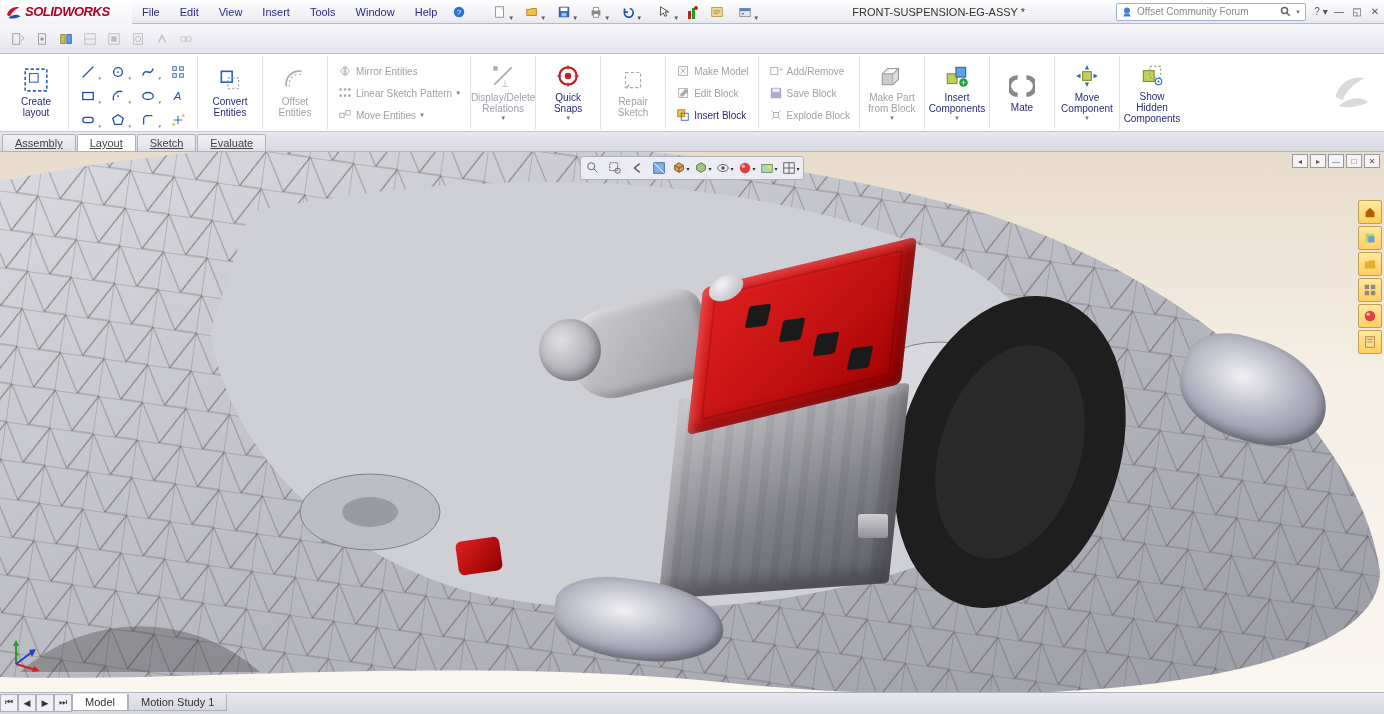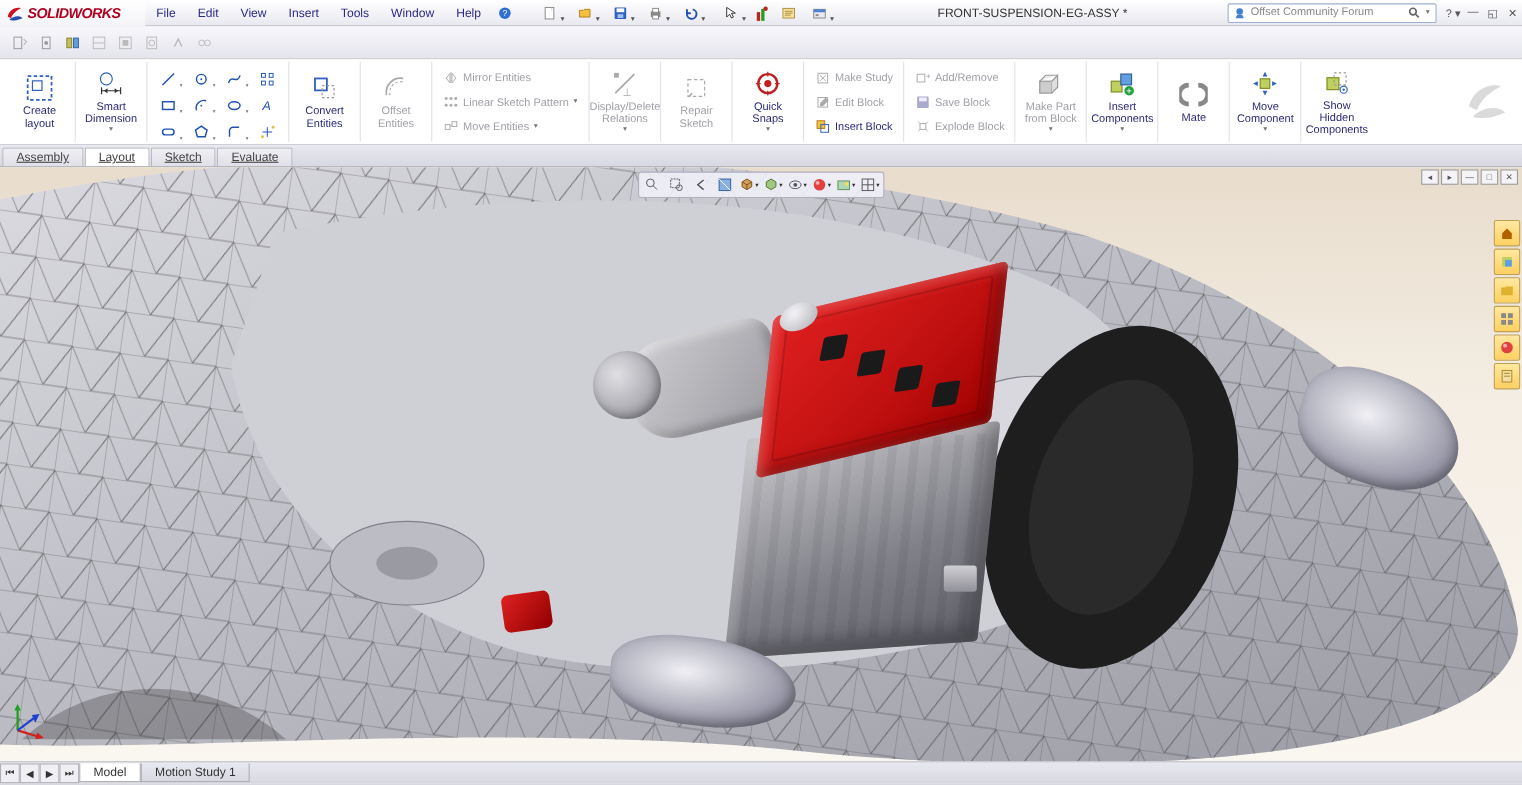--- a/index.html
+++ b/index.html
@@ -257,36 +257,20 @@
       <div class="ico">
           <svg width="26" height="26" viewBox="0 0 24 24">
             <rect x="2" y="2" width="20" height="20" fill="none" stroke="#3060c0" stroke-width="1.5" stroke-dasharray="3 2"></rect>
             <rect x="6" y="6" width="8" height="8" fill="none" stroke="#3060c0"></rect>
           </svg>
         </div>
       <span>Create layout</span>
     </div>
   </div>
   <div class="rgroup">
-    <div class="rbig">
-      <div class="ico">
-          <svg width="26" height="26" viewBox="0 0 24 24">
-            <line x1="4" y1="18" x2="20" y2="18" stroke="#333"></line>
-            <line x1="4" y1="15" x2="4" y2="21" stroke="#333"></line>
-            <line x1="20" y1="15" x2="20" y2="21" stroke="#333"></line>
-            <polygon points="6,18 9,16 9,20" fill="#333"></polygon>
-            <polygon points="18,18 15,16 15,20" fill="#333"></polygon>
-            <circle cx="8" cy="8" r="5" fill="none" stroke="#3060c0"></circle>
-          </svg>
-        </div>
-      <span>Smart Dimension</span>
-        <span class="dd">▼</span>
-    </div>
-  </div>
-  <div class="rgroup">
     <div class="rcol">
       <div class="rrow3">
         <div class="rmini">
             <svg width="14" height="14" viewBox="0 0 16 16">
               <line x1="2" y1="14" x2="14" y2="2" stroke="#2050b0" stroke-width="1.5"></line>
             </svg>
             <span class="dd">▾</span>
           </div>
         <div class="rmini">
             <svg width="14" height="14" viewBox="0 0 16 16">
@@ -434,56 +418,56 @@
             <line x1="4" y1="20" x2="20" y2="4" stroke="#aaa" stroke-width="1.5"></line>
             <rect x="3" y="3" width="4" height="4" fill="#aaa"></rect>
             <text x="10" y="22" font-size="9" fill="#aaa">⊥</text>
           </svg>
         </div>
       <span>Display/Delete Relations</span>
         <span class="dd">▼</span>
     </div>
   </div>
   <div class="rgroup">
-    <div class="rbig disabled">
-      <div class="ico">
-          <svg width="26" height="26" viewBox="0 0 24 24">
-            <rect x="5" y="5" width="14" height="14" fill="none" stroke="#aaa" stroke-dasharray="3 2"></rect>
-            <path d="M9 17 L6 20 L5 19 L8 16" fill="#aaa"></path>
-          </svg>
-        </div>
-      <span>Repair Sketch</span>
-    </div>
-  </div>
-  <div class="rgroup">
     <div class="rbig">
       <div class="ico">
           <svg width="26" height="26" viewBox="0 0 24 24">
             <circle cx="12" cy="12" r="8" fill="none" stroke="#c02020" stroke-width="2"></circle>
             <circle cx="12" cy="12" r="3" fill="#c02020"></circle>
             <line x1="12" y1="2" x2="12" y2="6" stroke="#c02020"></line>
             <line x1="12" y1="18" x2="12" y2="22" stroke="#c02020"></line>
             <line x1="2" y1="12" x2="6" y2="12" stroke="#c02020"></line>
             <line x1="18" y1="12" x2="22" y2="12" stroke="#c02020"></line>
           </svg>
         </div>
       <span>Quick Snaps</span>
         <span class="dd">▼</span>
     </div>
   </div>
   <div class="rgroup">
+    <div class="rbig disabled">
+      <div class="ico">
+          <svg width="26" height="26" viewBox="0 0 24 24">
+            <rect x="5" y="5" width="14" height="14" fill="none" stroke="#aaa" stroke-dasharray="3 2"></rect>
+            <path d="M9 17 L6 20 L5 19 L8 16" fill="#aaa"></path>
+          </svg>
+        </div>
+      <span>Repair Sketch</span>
+    </div>
+  </div>
+  <div class="rgroup">
     <div class="rcol">
       <div class="rsmall disabled">
           <span class="ico">
             <svg width="14" height="14" viewBox="0 0 16 16">
               <rect x="3" y="3" width="10" height="10" fill="none" stroke="#aaa"></rect>
               <path d="M5 5 L11 11 M11 5 L5 11" stroke="#aaa"></path>
             </svg>
           </span>
-          <span>Make Study</span>
+          <span>Make Model</span>
         </div>
       <div class="rsmall disabled">
           <span class="ico">
             <svg width="14" height="14" viewBox="0 0 16 16">
               <rect x="3" y="3" width="10" height="10" fill="none" stroke="#aaa"></rect>
               <path d="M11 3 L14 6 L8 12 L5 12 L5 9 Z" fill="#aaa"></path>
             </svg>
           </span>
           <span>Edit Block</span>
         </div>

